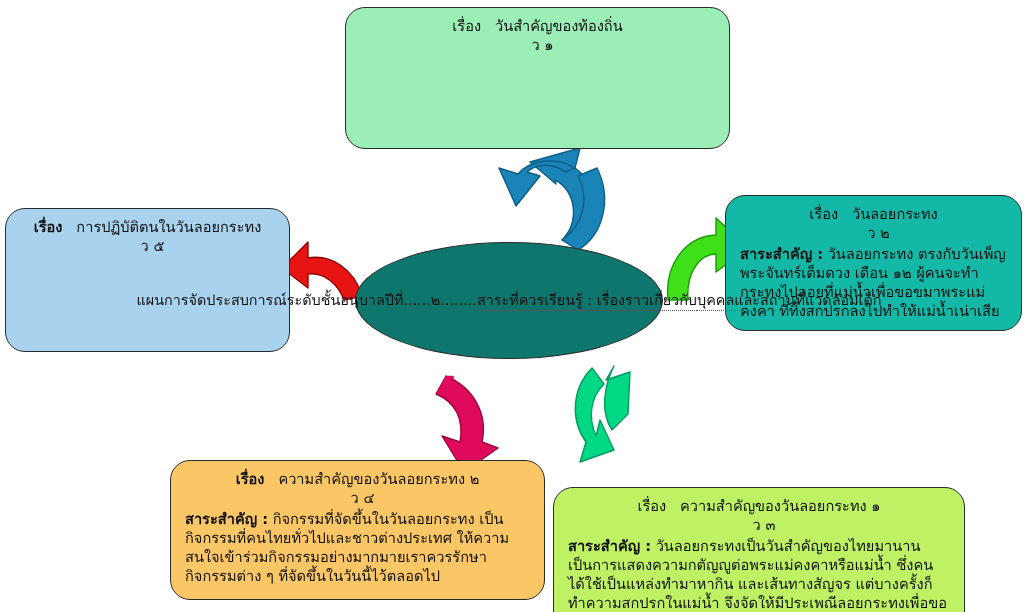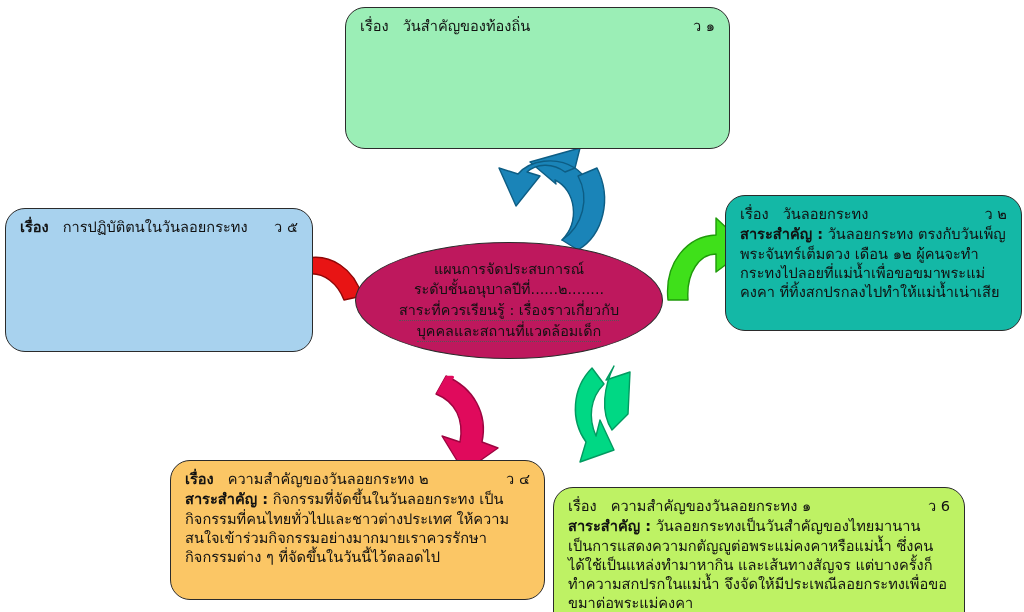--- a/index.html
+++ b/index.html
@@ -32,20 +32,21 @@
     line-height: 1.32;
     font-size: 14.6px;
     z-index: 4;
   }
   .node .titleline {
     display: flex;
     justify-content: space-between;
     align-items: center;
     white-space: nowrap;
     margin-bottom: 1px;
+    flex-direction: column;
   }
   .node .titleline .tleft { display: inline-block; }
   .node .titleline .tnum {
     display: inline-block;
     padding-left: 10px;
   }
   .bold { font-weight: bold; }
   .node .body { display: block; }
   .node .body .lead { font-weight: bold; }
 
@@ -61,35 +62,35 @@
   #node-bottom-right {
     left: 553px; top: 462px; width: 412px; height: 182px;
     background: #bef264;
     margin-top: 25px;
   }
   #node-bottom-left {
     left: 170px; top: 460px; width: 375px; height: 140px;
     background: #fbc665;
   }
   #node-left {
-    left: 5px; top: 208px; width: 308px; height: 144px;
+    left: 5px; top: 208px; width: 285px; height: 144px;
     background: #a8d2ee;
   }
 
   
   #node-center {
     position: absolute;
     left: 355px; top: 242px;
     width: 306px; height: 115px;
-    background: #be185d;
+    background: #0f766e;
     border: 1px solid #2b2b2b;
     border-radius: 50%;
     z-index: 5;
     display: flex;
-    flex-direction: column;
+    flex-direction: row;
     align-items: center;
     justify-content: center;
     text-align: center;
     font-size: 14.4px;
     line-height: 1.42;
   }
   #node-center .cline { display: block; white-space: nowrap; }
   #node-center .cline.underline {
     border-bottom: 1px dotted #555;
   }
@@ -175,21 +176,21 @@
     </div>
   </div>
 
   <div class="node" id="node-bottom-right">
     <div class="titleline">
       <span class="tleft">
         <span>เรื่อง</span>
         &nbsp;
         <span>ความสำคัญของวันลอยกระทง ๑</span>
       </span>
-      <span class="tnum">ว 6</span>
+      <span class="tnum">ว ๓</span>
     </div>
     <div class="body">
       <span class="lead">สาระสำคัญ :</span>
       <span>วันลอยกระทงเป็นวันสำคัญของไทยมานาน เป็นการแสดงความกตัญญูต่อพระแม่คงคาหรือแม่น้ำ ซึ่งคนได้ใช้เป็นแหล่งทำมาหากิน และเส้นทางสัญจร แต่บางครั้งก็ทำความสกปรกในแม่น้ำ จึงจัดให้มีประเพณีลอยกระทงเพื่อขอขมาต่อพระแม่คงคา</span>
     </div>
   </div>
 
   <div class="node" id="node-bottom-left">
     <div class="titleline">
       <span class="tleft">

